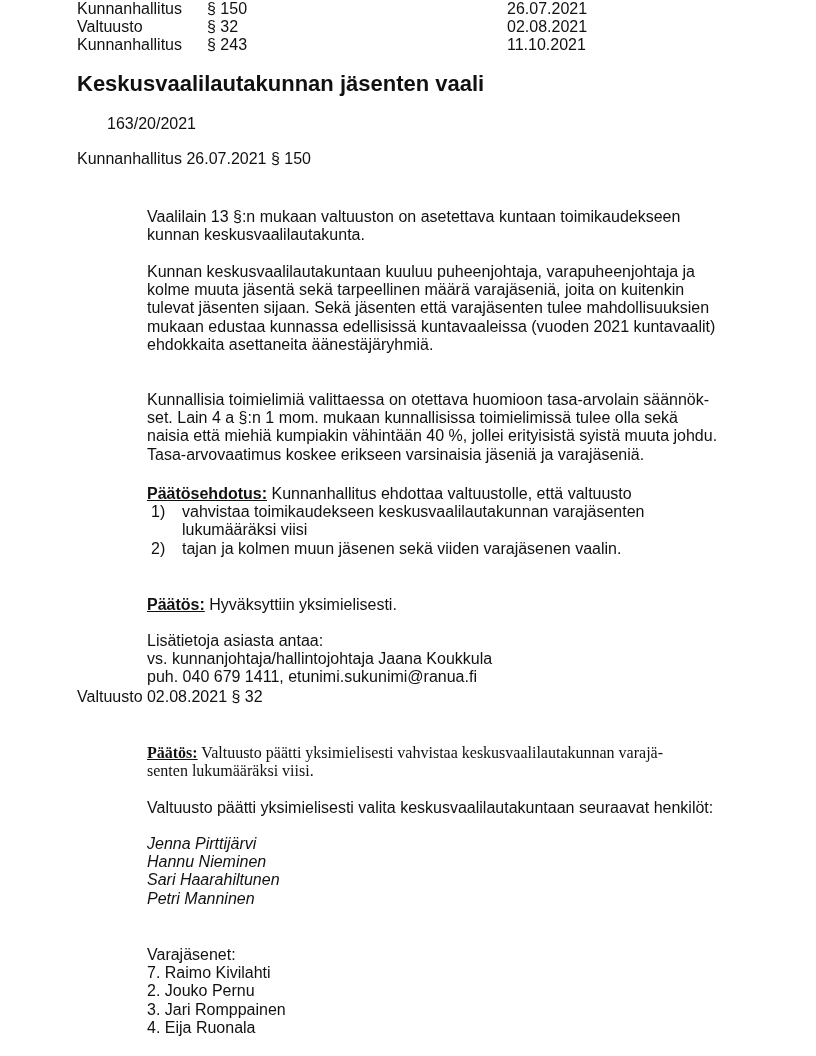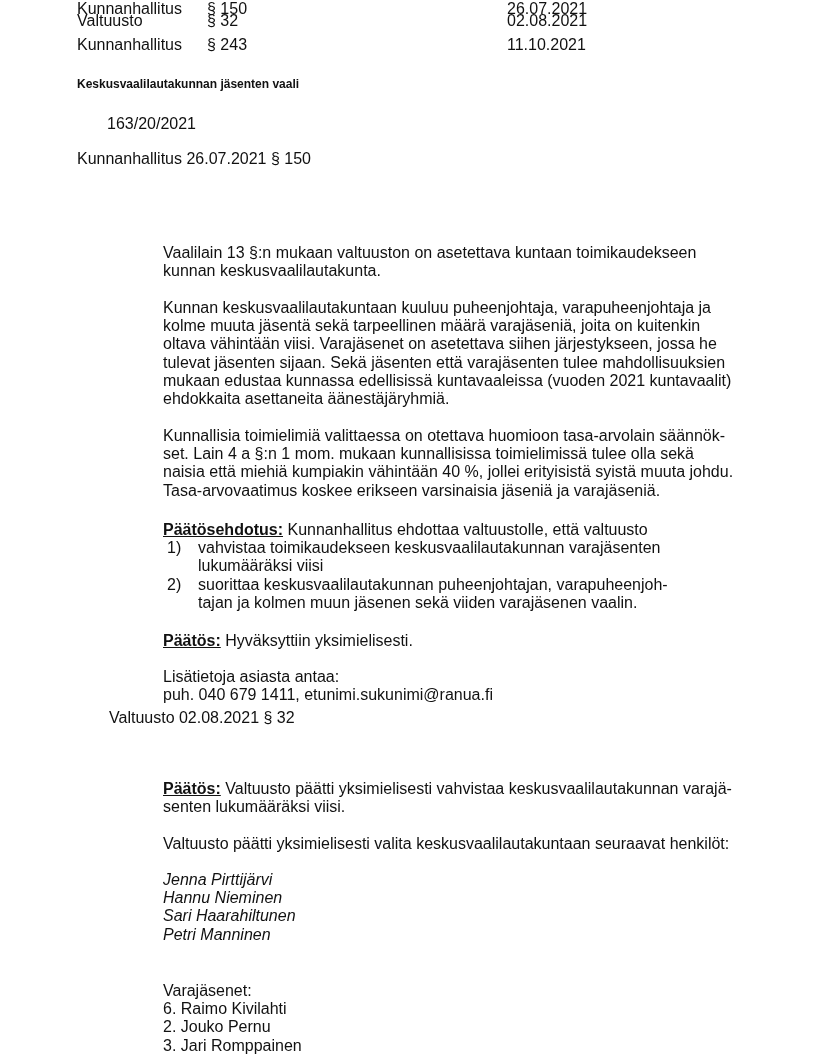--- a/index.html
+++ b/index.html
@@ -6,37 +6,37 @@
   body {
     width: 816px; height: 1056px; position: relative; overflow: hidden;
     font-family: "Liberation Sans", sans-serif; font-size: 16px; color: #111111;
   }
   .abs { position: absolute; white-space: nowrap; line-height: 18px; }
   .hist-row { position: absolute; left: 77px; height: 18px; width: 700px; }
   .hist-row span { position: absolute; top: 0; line-height: 18px; white-space: nowrap; }
   .col-body { left: 0; }
   .col-sec { left: 130px; }
   .col-date { left: 430px; }
-  .title { font-weight: bold; font-size: 12px; }
-  .block { position: absolute; left: 163px; width: 580px; line-height: 18.2px; margin-top: 36px; }
+  .title { font-weight: bold; font-size: 22px; }
+  .block { position: absolute; left: 147px; width: 580px; line-height: 18.2px; }
   .lbl { font-weight: bold; text-decoration: underline; }
   .prop-item { position: relative; padding-left: 35px; }
   .prop-item .num { position: absolute; left: 4px; top: 0; }
   .line { display: block; white-space: nowrap; }
 </style>
 </head>
 <body>
 
 <div>
   <div class="hist-row" style="top:0px;">
     <span class="col-body">Kunnanhallitus</span>
     <span class="col-sec">§ 150</span>
     <span class="col-date">26.07.2021</span>
   </div>
-  <div class="hist-row" style="top:12px;">
+  <div class="hist-row" style="top:18px;">
     <span class="col-body">Valtuusto</span>
     <span class="col-sec">§ 32</span>
     <span class="col-date">02.08.2021</span>
   </div>
   <div class="hist-row" style="top:36px;">
     <span class="col-body">Kunnanhallitus</span>
     <span class="col-sec">§ 243</span>
     <span class="col-date">11.10.2021</span>
   </div>
 </div>
@@ -46,21 +46,20 @@
 <div class="abs" style="left:77px; top:150px;">Kunnanhallitus 26.07.2021 § 150</div>
 
 <div class="block" style="top:208px;">
   <span class="line">Vaalilain 13 §:n mukaan valtuuston on asetettava kuntaan toimikaudekseen</span>
   <span class="line">kunnan keskusvaalilautakunta.</span>
 </div>
 
 <div class="block" style="top:263px;">
   <span class="line">Kunnan keskusvaalilautakuntaan kuuluu puheenjohtaja, varapuheenjohtaja ja</span>
   <span class="line">kolme muuta jäsentä sekä tarpeellinen määrä varajäseniä, joita on kuitenkin</span>
-  <span class="line">oltava vähintään viisi. Varajäsenet on asetettava siihen järjestykseen, jossa he</span>
   <span class="line">tulevat jäsenten sijaan. Sekä jäsenten että varajäsenten tulee mahdollisuuksien</span>
   <span class="line">mukaan edustaa kunnassa edellisissä kuntavaaleissa (vuoden 2021 kuntavaalit)</span>
   <span class="line">ehdokkaita asettaneita äänestäjäryhmiä.</span>
 </div>
 
 <div class="block" style="top:391px;">
   <span class="line">Kunnallisia toimielimiä valittaessa on otettava huomioon tasa-arvolain säännök-</span>
   <span class="line">set. Lain 4 a §:n 1 mom. mukaan kunnallisissa toimielimissä tulee olla sekä</span>
   <span class="line">naisia että miehiä kumpiakin vähintään 40 %, jollei erityisistä syistä muuta johdu.</span>
   <span class="line">Tasa-arvovaatimus koskee erikseen varsinaisia jäseniä ja varajäseniä.</span>
@@ -68,51 +67,51 @@
 
 <div class="block" style="top:485px;">
   <span class="line"><span class="lbl">Päätösehdotus:</span><span> Kunnanhallitus ehdottaa valtuustolle, että valtuusto</span></span>
   <div class="prop-item">
     <span class="num">1)</span>
     <span class="line">vahvistaa toimikaudekseen keskusvaalilautakunnan varajäsenten</span>
     <span class="line">lukumääräksi viisi</span>
   </div>
   <div class="prop-item">
     <span class="num">2)</span>
-    <span class="line">suorittaa keskusvaalilautakunnan puheenjohtajan, varapuheenjoh-</span>
     <span class="line">tajan ja kolmen muun jäsenen sekä viiden varajäsenen vaalin.</span>
   </div>
 </div>
 
 <div class="block" style="top:596px;">
   <span class="line"><span class="lbl">Päätös:</span><span> Hyväksyttiin yksimielisesti.</span></span>
 </div>
 
 <div class="block" style="top:632px;">
   <span class="line">Lisätietoja asiasta antaa:</span>
+  <span class="line">vs. kunnanjohtaja/hallintojohtaja Jaana Koukkula</span>
   <span class="line">puh. 040 679 1411, etunimi.sukunimi@ranua.fi</span>
 </div>
 
-<div class="abs" style="left:77px; top:709px;margin-left:32px;">Valtuusto 02.08.2021 § 32</div>
+<div class="abs" style="left:77px; top:688px;">Valtuusto 02.08.2021 § 32</div>
 
-<div class="block" style="top:744px;">
+<div class="block" style="top:744px;font-family:Liberation Serif, serif;">
   <span class="line"><span class="lbl">Päätös:</span><span> Valtuusto päätti yksimielisesti vahvistaa keskusvaalilautakunnan varajä-</span></span>
   <span class="line">senten lukumääräksi viisi.</span>
 </div>
 
 <div class="block" style="top:799px;">
   <span class="line">Valtuusto päätti yksimielisesti valita keskusvaalilautakuntaan seuraavat henkilöt:</span>
 </div>
 
 <div class="block" style="top:835px;font-style:italic;">
   <span class="line">Jenna Pirttijärvi</span>
   <span class="line">Hannu Nieminen</span>
   <span class="line">Sari Haarahiltunen</span>
   <span class="line">Petri Manninen</span>
 </div>
 
 <div class="block" style="top:946px;">
   <span class="line">Varajäsenet:</span>
-  <span class="line">6. Raimo Kivilahti</span>
+  <span class="line">7. Raimo Kivilahti</span>
   <span class="line">2. Jouko Pernu</span>
   <span class="line">3. Jari Romppainen</span>
   <span class="line">4. Eija Ruonala</span>
 </div>
 
 </body></html>

